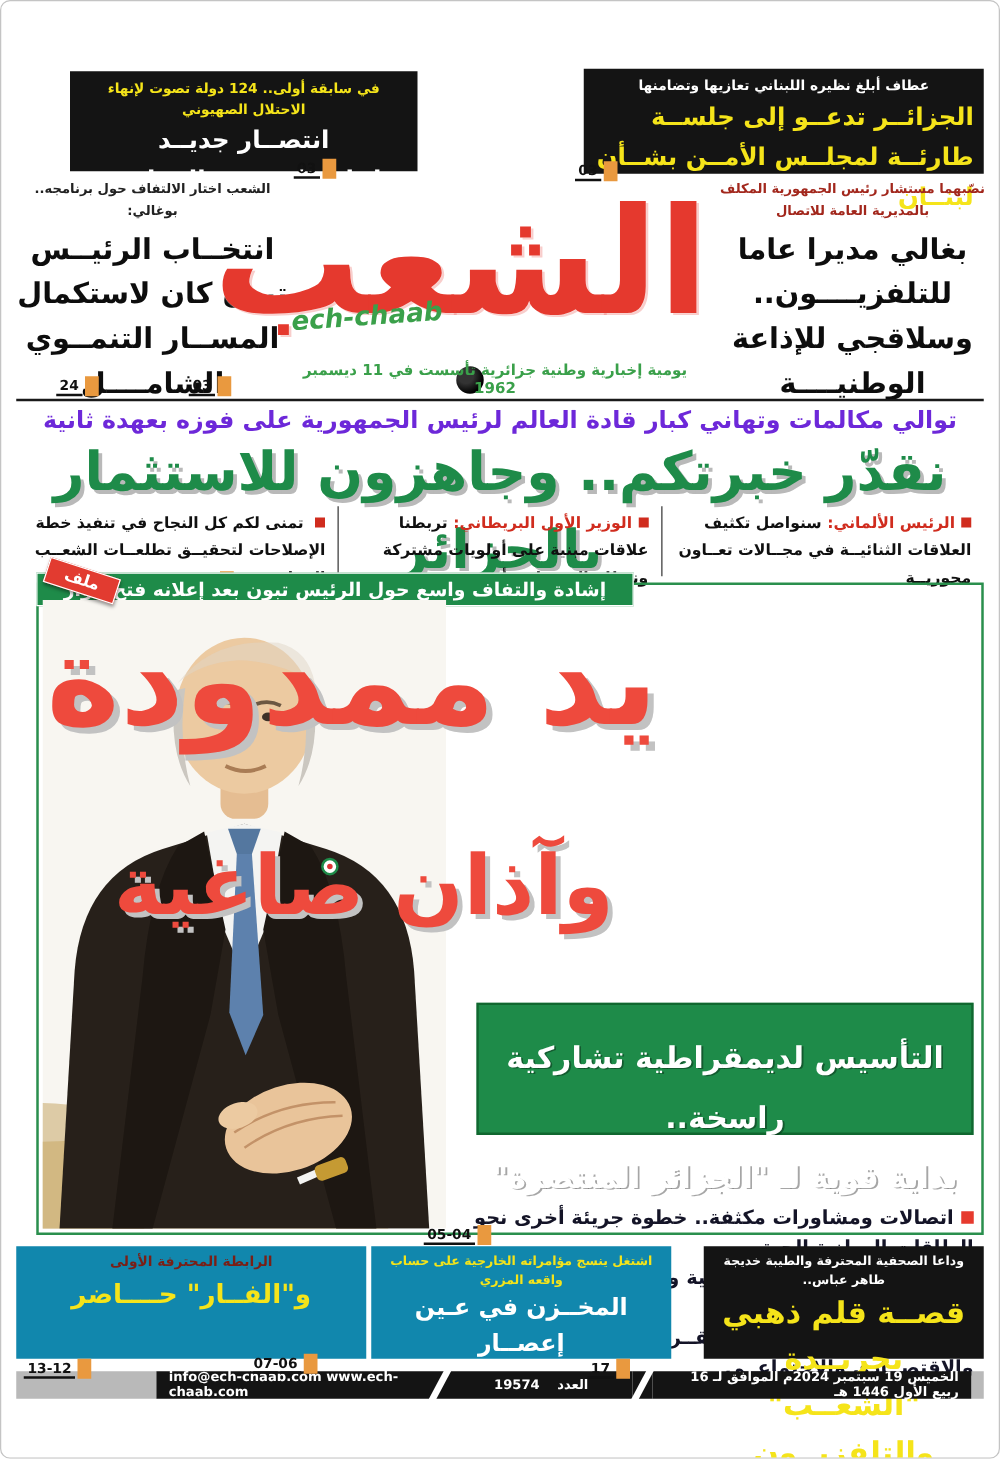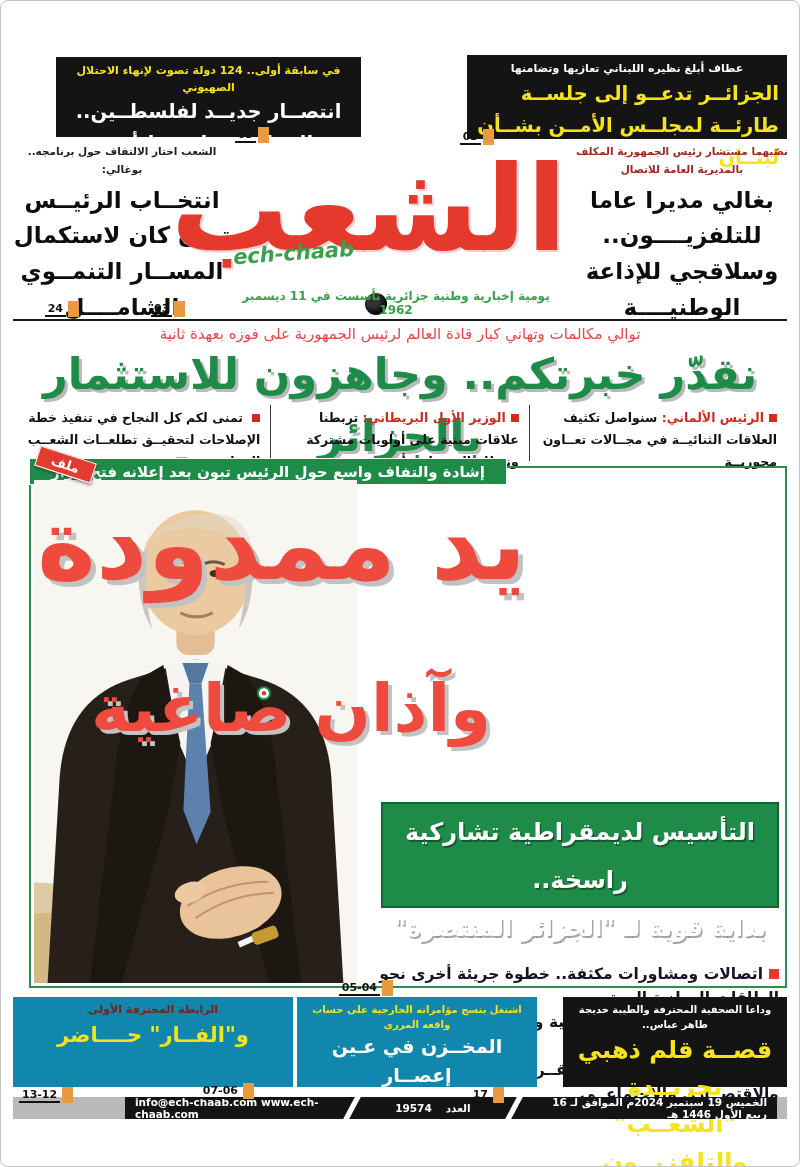--- a/index.html
+++ b/index.html
@@ -12,21 +12,21 @@
   
   .pagemark { position:absolute; display:inline-flex; direction:ltr; align-items:flex-end; z-index:5; }
   .pagemark .no { font-size:11px; font-weight:bold; color:#111; border-bottom:2.5px solid #111; padding:0 3px; line-height:13px; background:rgba(255,255,255,.0); }
   .pagemark .sq { width:11px; height:16px; background:#e9993f; margin-left:2px; display:inline-block; }
   .blackbox { background:#141414; color:#fff; position:absolute; }
   .cyanbox  { background:#1187ad; position:absolute; }
   
   .topbox { padding:6px 8px 14px; text-align:center; }
   .topbox .kick { font-size:11px; font-weight:bold; line-height:1.5; }
   .topbox .head { font-size:19.5px; font-weight:bold; line-height:1.65; }
-  #top-left  { left:55px; top:56px; width:305px; height:80px; }
+  #top-left  { left:55px; top:56px; width:278px; height:80px; }
   #top-left .kick { color:#f5e41a; }
   #top-left .head { color:#fff; }
   #top-right { right:12px; top:54px; width:320px; height:84px; }
   #top-right .kick { color:#fff; }
   #top-right .head { color:#f5e41a;text-align:right; }
   
   .sidecol { position:absolute; top:142px; width:218px; text-align:center; }
   .sidecol .kick { font-size:10.5px; font-weight:bold; color:#222; line-height:1.7; }
   .sidecol .head { font-size:23px; font-weight:bold; color:#0d0d0d; line-height:1.55; margin-top:4px; }
   #col-left  { left:12px; right:auto; }
@@ -36,21 +36,21 @@
   #logo-ar { font-size:118px; font-weight:bold; color:#e5392e; line-height:1.2; letter-spacing:-2px;
              text-shadow:0 0 1px #fff, 2px 2px 0 rgba(229,57,46,.25); }
   #logo-latin { position:absolute; left:2px; bottom:52px; font-size:21px; font-style:italic; font-weight:bold;
                 color:#3aa04a; direction:ltr; transform:rotate(-4deg); }
   #tagline { position:absolute; bottom:0; right:6px; font-size:12px; font-weight:bold; color:#3aa04a; }
   #globe { position:absolute; bottom:2px; right:180px; width:22px; height:22px; border-radius:50%;
            background:radial-gradient(circle at 35% 35%, #333 30%, #000 70%); }
   #hrule { position:absolute; top:318px; left:12px; right:12px; height:2px; background:#1a1a1a; }
   
   #strip { position:absolute; top:324px; left:12px; right:12px; text-align:center; }
-  #strip .kick { font-size:15px; font-weight:normal; color:#ef4444; }
+  #strip .kick { font-size:19px; font-weight:bold; color:#6d28d9; }
   #strip .head { font-size:43px; font-weight:bold; color:#1e8b49; line-height:1.45;
                  text-shadow:3px 3px 0 #b9b9b9; }
   
   #quotes { position:absolute; top:404px; left:12px; right:12px; height:56px; display:flex; direction:rtl; }
   .quote { flex:1; padding:2px 10px; font-size:12.5px; font-weight:bold; color:#101010;
            line-height:1.75; text-align:right; position:relative; }
   .quote + .quote { border-right:1.5px solid #3a3a3a; }
   .quote .lbl { color:#d02c1e; }
   .qsq { display:inline-block; width:8px; height:8px; background:#d02c1e; margin-left:5px; }
   .quote .pagemark { position:static; margin-right:6px; vertical-align:bottom; }
@@ -65,21 +65,21 @@
   #photo { position:absolute; top:12px; right:428px; left:3px; bottom:3px; overflow:hidden; }
   #photo svg { width:100%; height:100%; display:block; }
   #feat-line1 { position:absolute; top:2px; right:6px; left:6px; text-align:left; font-size:100px;
                 font-weight:bold; color:#ee4a3d; line-height:1.5; direction:rtl;
                 text-shadow:5px 5px 0 #c2c2c2; white-space:nowrap; }
   #feat-line2 { position:absolute; top:188px; right:6px; left:60px; text-align:left; font-size:66px;
                 font-weight:bold; color:#ee4a3d; line-height:1.6; direction:rtl;
                 text-shadow:4px 4px 0 #c2c2c2; white-space:nowrap; }
   #greenbox { position:absolute; top:334px; right:6px; width:398px; height:106px; background:#1e8b49;
               border:2px solid #10672f; outline:2px solid #fff; text-align:center; color:#fff;
-              font-size:24px; font-weight:bold; padding-top:4px; }
+              font-size:24px; font-weight:bold; padding-top:18px; }
   #greenbox div { line-height:48px; text-shadow:1.5px 1.5px 0 rgba(0,0,0,.35); }
   #feat-bullets { position:absolute; top:448px; right:6px; width:432px;margin-top:46px; }
   .fbullet { font-size:15.5px; font-weight:bold; color:#141427; line-height:24px; text-align:right; }
   .fsq { display:inline-block; width:10px; height:10px; background:#e63a2e; margin-left:6px; }
   #feature .pagemark { bottom:-10px; right:392px; }
   
   .botbox { top:996px; height:90px; padding:5px 6px; text-align:center; }
   .botbox .kick { font-size:10px; font-weight:bold; line-height:1.5; }
   .botbox .l1, .botbox .l2 { font-weight:bold; line-height:1.55; }
   #bot-right { right:12px; width:224px; }

